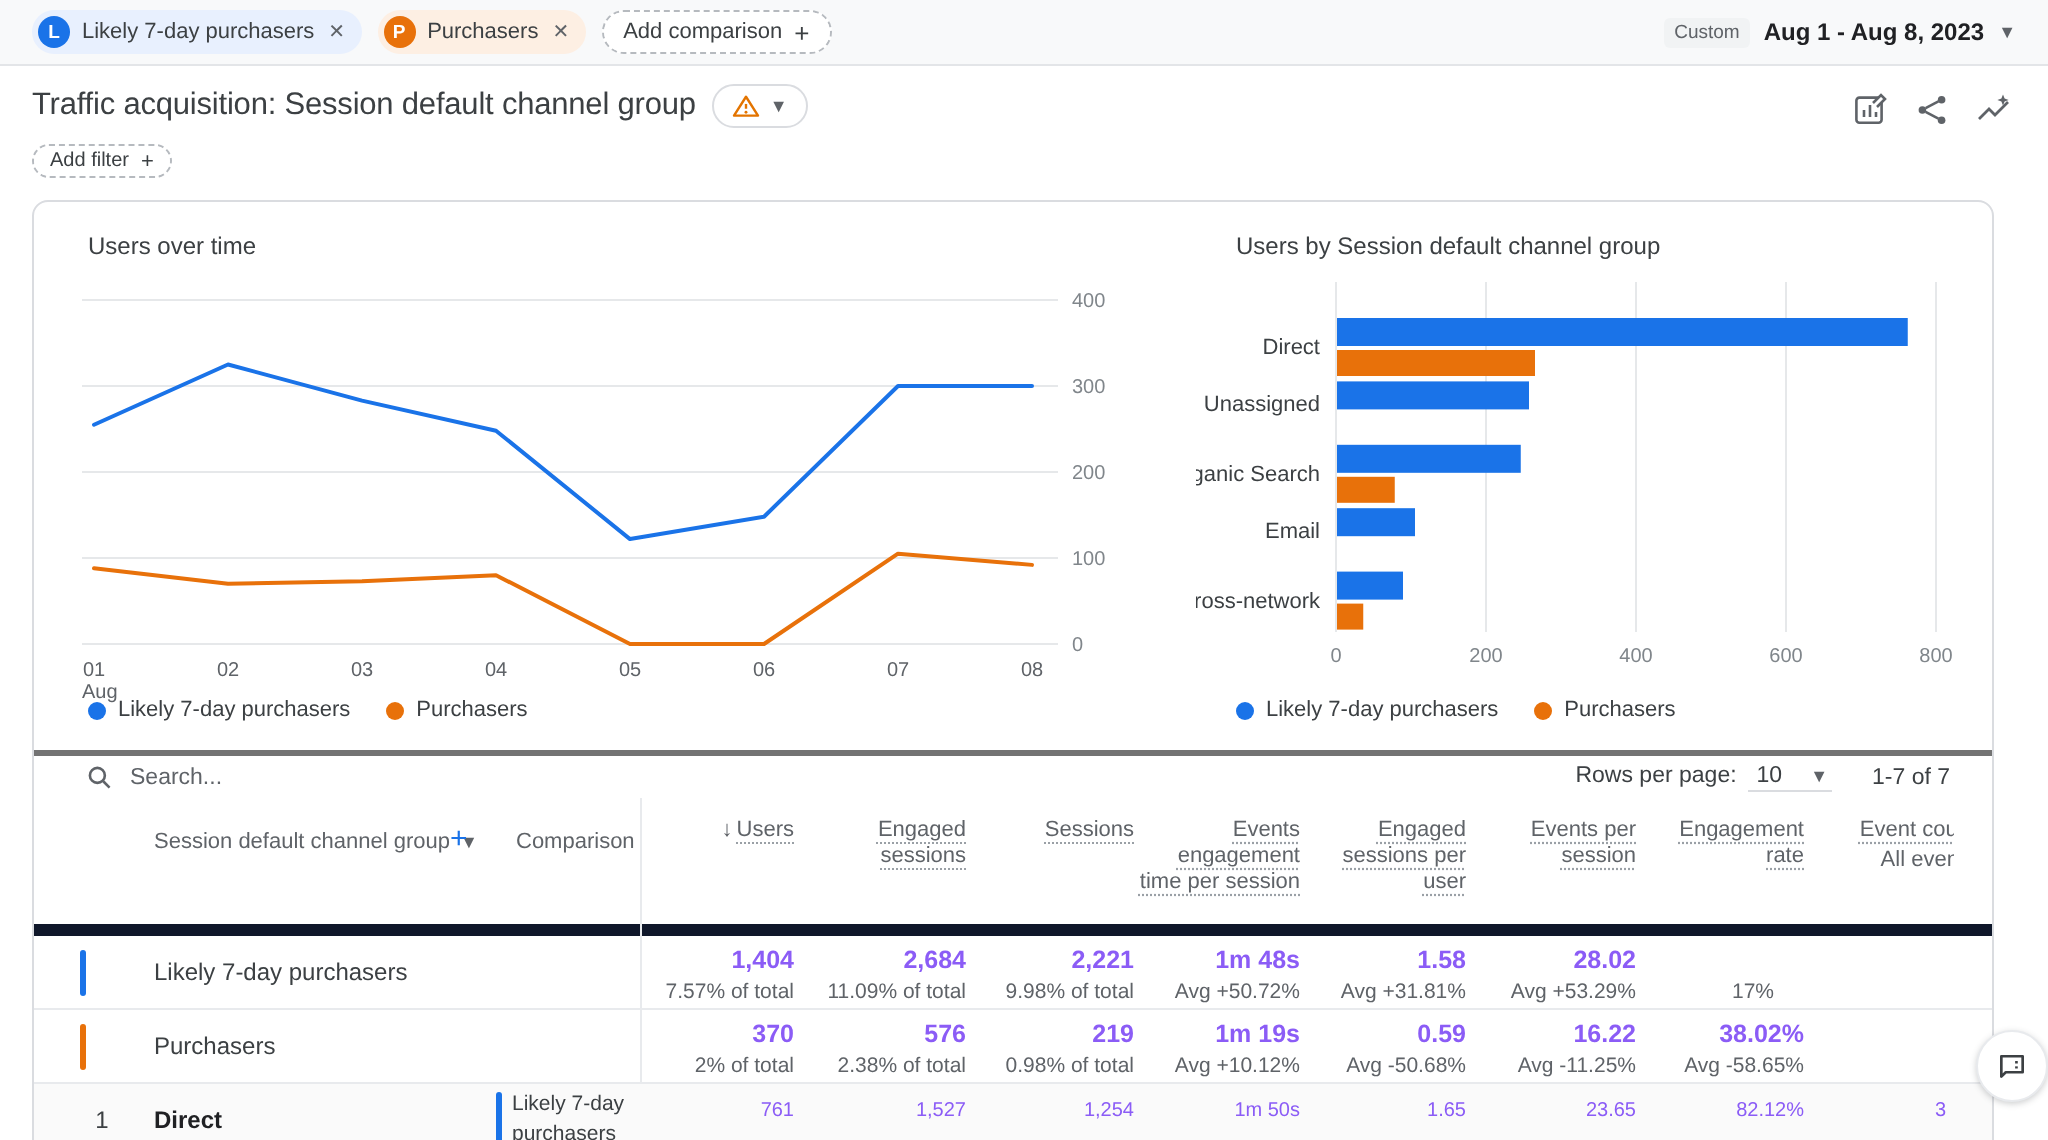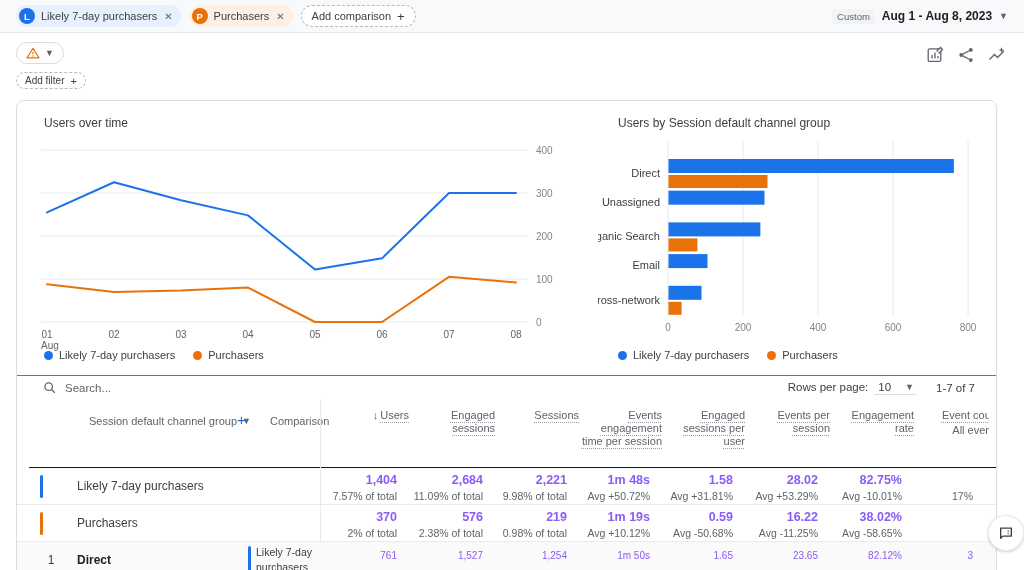--- a/index.html
+++ b/index.html
@@ -36,30 +36,30 @@
 
   
   .card { position:absolute; left:16px; top:100px; width:981px; height:500px;
     border:1px solid #dadce0; border-radius:8px; background:#fff; overflow:hidden; }
   .chart-title { position:absolute; font-size:12px; color:#3c4043; }
   .legend { position:absolute; display:flex; gap:18px; align-items:center; }
   .legend .litem { display:flex; align-items:center; gap:6px; font-size:11px; color:#3c4043; }
   .legend .dot { width:9px; height:9px; border-radius:50%; }
 
   
-  .toolbar { position:absolute; left:0; top:274px; width:979px; height:24px; border-top:1px solid #737373;
+  .toolbar { position:absolute; left:0; top:274px; width:979px; height:24px; border-top:3px solid #737373;
     display:flex; align-items:center; }
   .search-wrap { display:flex; align-items:center; gap:9px; margin-left:26px; flex:1; }
   .search-ph { font-size:11.5px; color:#5f6368; }
   .rpp { display:flex; align-items:flex-start; gap:6px; margin-right:20px; font-size:11.5px; color:#3c4043; }
   .rpp-select { display:flex; align-items:center; gap:14px; border-bottom:1px solid #dadce0;
     padding:0 2px 1px 4px; cursor:pointer; }
   .pag { margin-right:21px; font-size:11.5px; color:#3c4043; }
 
-  .thead { position:absolute; left:12px; top:298px; width:979px; height:69px; border-bottom:1px solid #0f172a; }
+  .thead { position:absolute; left:0; top:298px; width:979px; height:69px; border-bottom:6px solid #0f172a; }
   .dim-header { position:absolute; left:60px; top:16px; font-size:11px; color:#5f6368; display:flex; align-items:center; gap:5px; }
   .dim-plus { position:absolute; left:208px; top:12px; font-size:15px; color:#1a73e8; cursor:pointer; }
   .cmp-header { position:absolute; left:241px; top:16px; font-size:11px; color:#5f6368; }
 
   .metrics-grid { position:absolute; left:303px; top:0; width:657px; height:100%; overflow:hidden;
     display:grid; grid-template-columns:77px 86px 84px 83px 83px 85px 84px 86px; }
   .mh-cell { text-align:right; padding-top:10px; font-size:11px; color:#5f6368; line-height:13px; }
   .mh-lbl { text-decoration:underline dotted #9aa0a6; text-underline-offset:3px; }
   .mh-sub { font-size:11px; color:#5f6368; margin-top:2px; }
   .sort-arrow { text-decoration:none; display:inline-block; margin-right:2px; color:#5f6368; }
@@ -108,20 +108,21 @@
     <span class="plus">+</span>
   </div>
   <div class="dateblock">
     <span class="custom-badge">Custom</span>
     <span class="date-label">Aug 1 - Aug 8, 2023</span>
     <span class="caret">▼</span>
   </div>
 </div>
 
 <div class="report-header">
+  <span class="report-title">Traffic acquisition: Session default channel group</span>
   <span class="warn-pill">
     <svg width="14" height="12" viewBox="0 0 16 14" fill="none">
       <path d="M8 1.6 L15 12.6 H1 Z" stroke="#e37400" stroke-width="1.4" stroke-linejoin="round"></path>
       <line x1="8" y1="5.8" x2="8" y2="8.6" stroke="#e37400" stroke-width="1.4"></line>
       <circle cx="8" cy="10.6" r="0.85" fill="#e37400"></circle>
     </svg>
     <span class="caret">▼</span>
   </span>
 </div>
 <div class="header-icons">
@@ -286,24 +287,20 @@
             <div class="m-sub">Avg +50.72%</div>
           </div>
           <div class="m-cell">
             <div class="m-main">1.58</div>
             <div class="m-sub">Avg +31.81%</div>
           </div>
           <div class="m-cell">
             <div class="m-main">28.02</div>
             <div class="m-sub">Avg +53.29%</div>
           </div>
-          <div class="m-cell">
-            <div class="m-main">82.75%</div>
-            <div class="m-sub">Avg -10.01%</div>
-          </div>
           <div class="m-cell lastcol">
             <div class="m-main"></div>
             <div class="m-sub">17%</div>
           </div>
         </div>
       </div>
       <div class="srow" style="top: 404px;">
         <div class="accent" style="background: rgb(232, 113, 10);"></div>
         <div class="slabel">Purchasers</div>
         <div class="metrics-grid">

